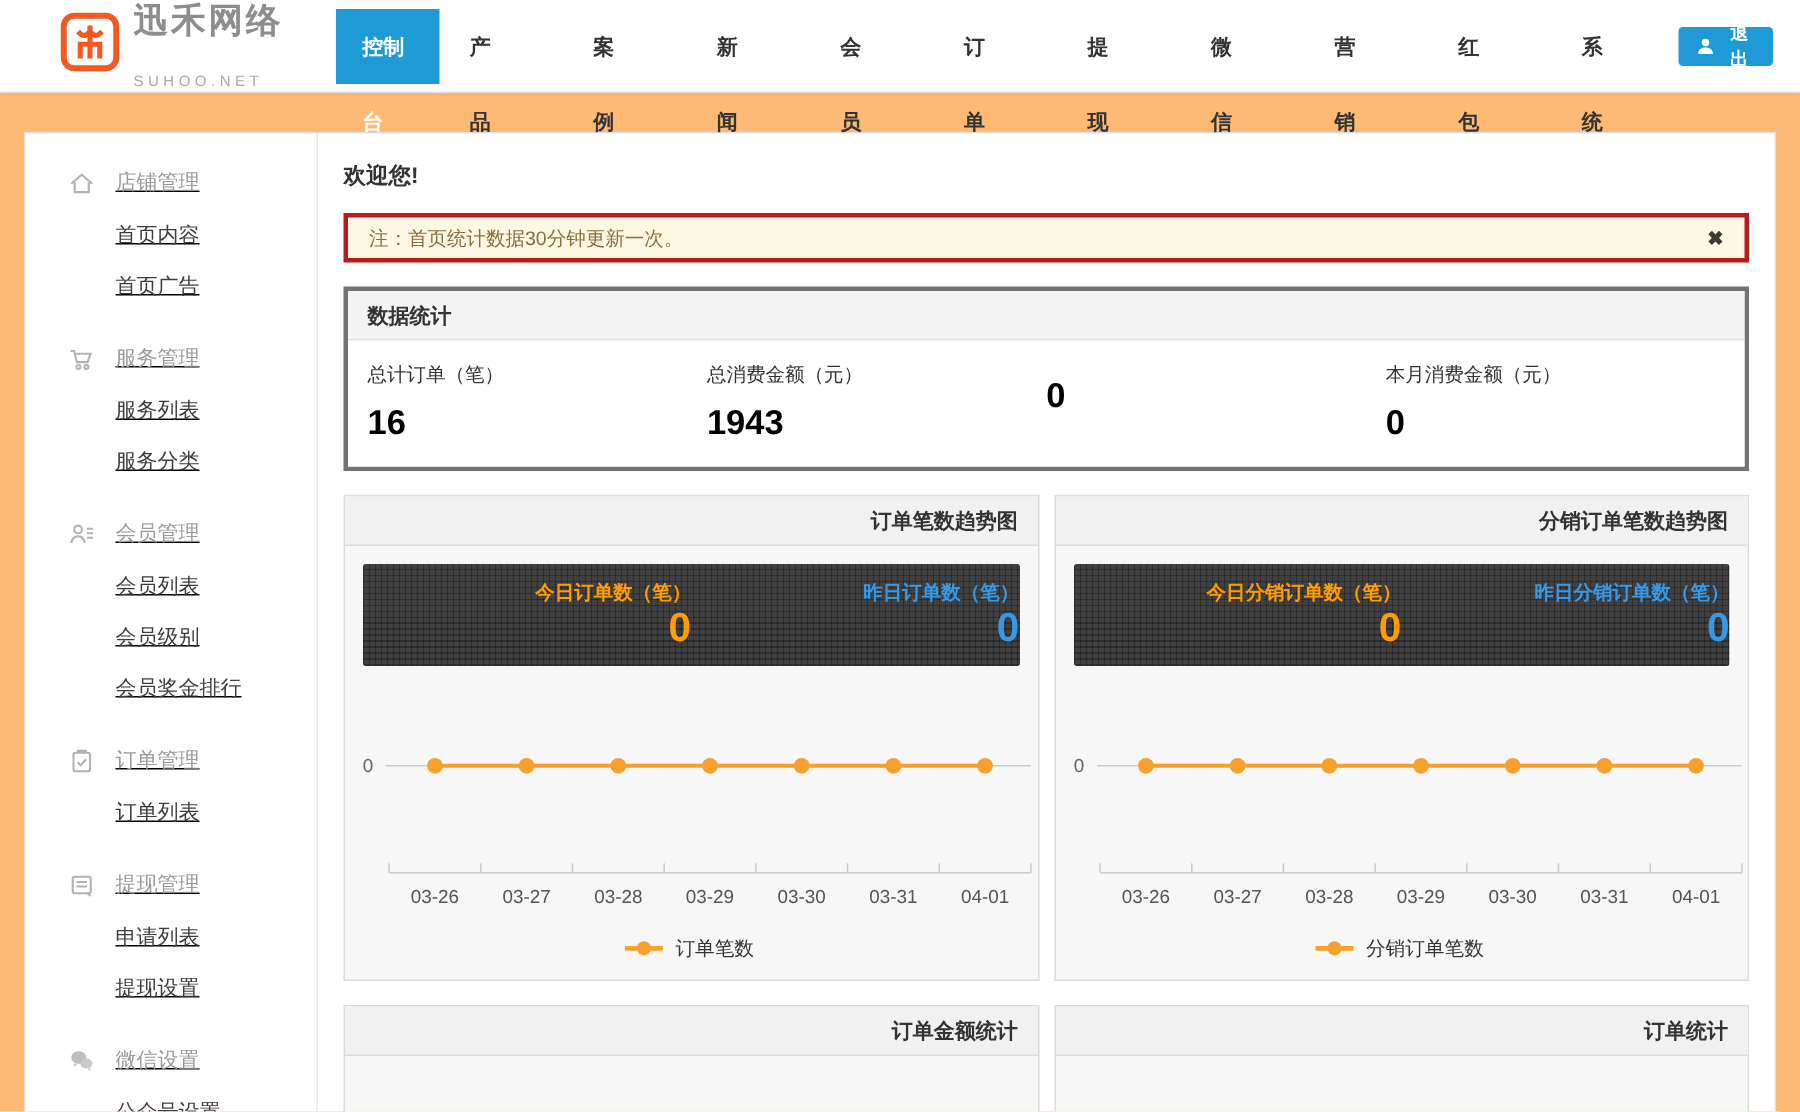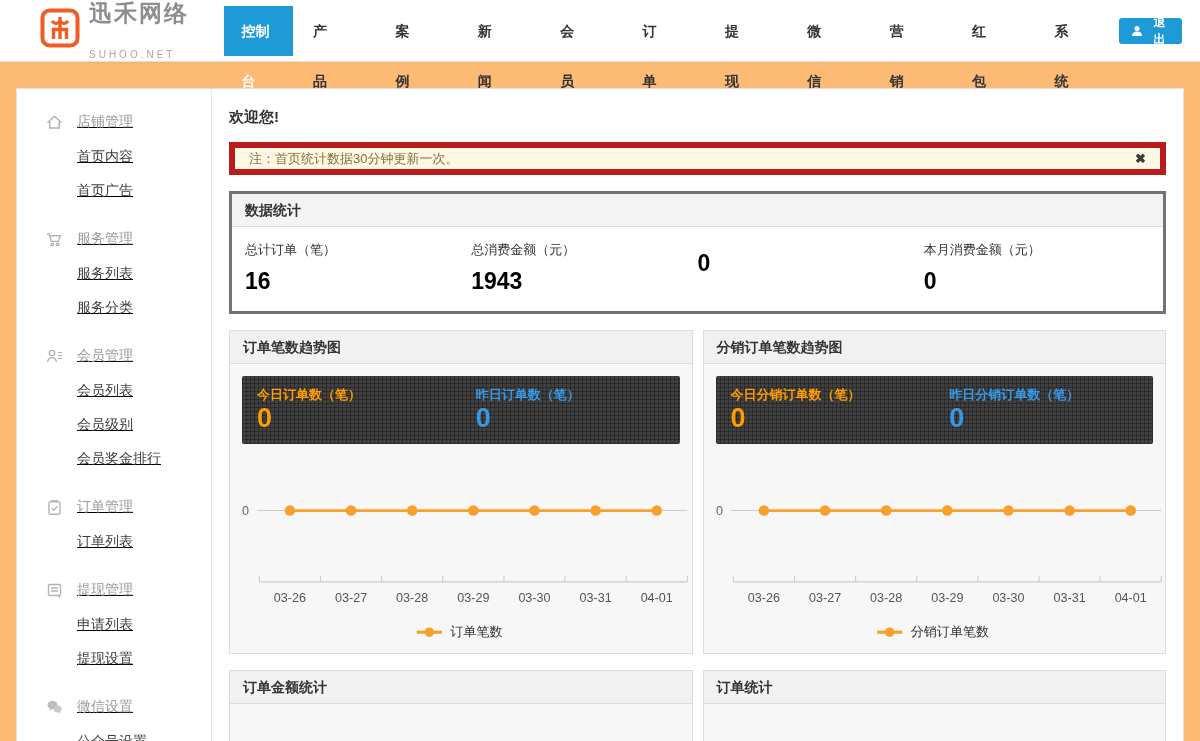--- a/index.html
+++ b/index.html
@@ -31,33 +31,33 @@
   .side-section { margin-bottom:15px;text-decoration:underline; }
   .side-header { display:flex; align-items:center; gap:14px; padding-left:29px;
                  height:34px; color:#9a9a9a; font-size:14px; cursor:pointer; }
   .side-header .sicon { width:17px; height:17px; display:inline-flex; }
   .side-item { padding-left:60px; height:34px; line-height:34px; color:#3c3c3c;
                font-size:14px; cursor:pointer; }
 
   
   .content { flex:1; padding:16px 17px; overflow:hidden; }
   .welcome { font-size:15px; color:#333; margin:3px 0 15px; font-weight:bold; }
-  .notice { background:#fcf8e3; border:6px solid #b91c1c; color:#8a6d3b; font-size:13px;
+  .notice { background:#fcf8e3; border:3px solid #b91c1c; color:#8a6d3b; font-size:13px;
             height:33px; padding:0 14px; display:flex; align-items:center; margin-bottom:16px; }
   .notice-close { margin-left:auto; color:#3a3a3a; font-size:13px; font-weight:bold; cursor:pointer; }
 
   .panel { border:3px solid #737373; background:#fff; }
   .panel-header { background:#f3f3f3; border-bottom:1px solid #dcdcdc; font-weight:bold;
                   font-size:14px; color:#333; height:33px; line-height:32px; padding:0 13px; }
   .stats-body { display:flex; padding:14px 13px 16px; background:#fff; }
   .stat { width:25%; }
   .stat-label { font-size:13px; color:#333; }
   .stat-value { font-size:23px; font-weight:bold; color:#000; margin-top:9px; }
 
-  .charts-row { display:flex; gap:10px; margin-top:16px; }
+  .charts-row { display:flex; gap:10px; margin-top:16px;text-align:right; }
   .chart-panel { flex:1; border:1px solid #dcdcdc; background:#f7f7f7; }
   .chart-panel .panel-header { background:#f1f1f1; }
   .darkbox { margin:12px; height:68px; border-radius:2px; display:flex; background:#404040;
              background-image:
                repeating-linear-gradient(0deg, rgba(0,0,0,.28) 0 1px, transparent 1px 4px),
                repeating-linear-gradient(90deg, rgba(0,0,0,.28) 0 1px, transparent 1px 4px); }
   .mini { width:50%; padding:10px 0 0 15px; }
   .mini-label { font-size:13px; font-weight:bold; }
   .mini-value { font-size:27px; font-weight:bold; margin-top:0px; line-height:1.1; }
   .c-orange { color:var(--orange); }

